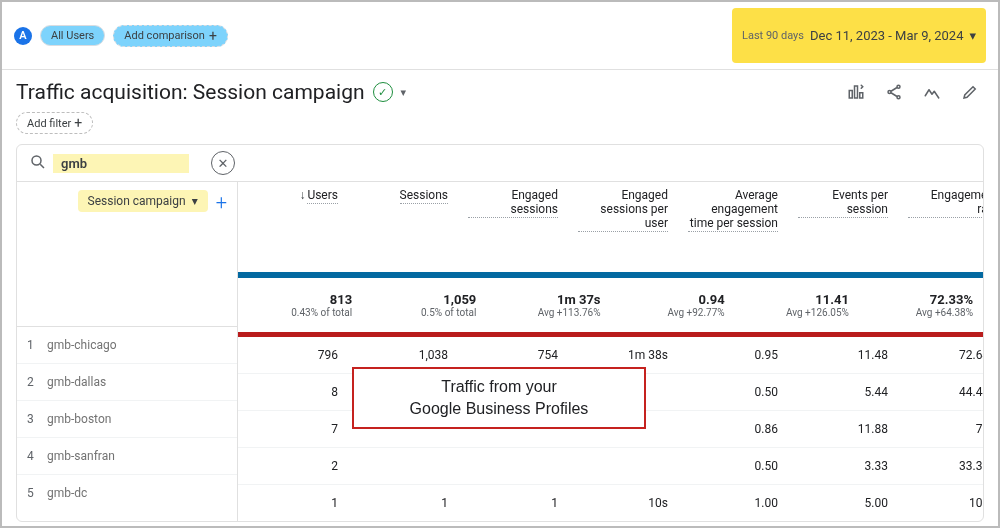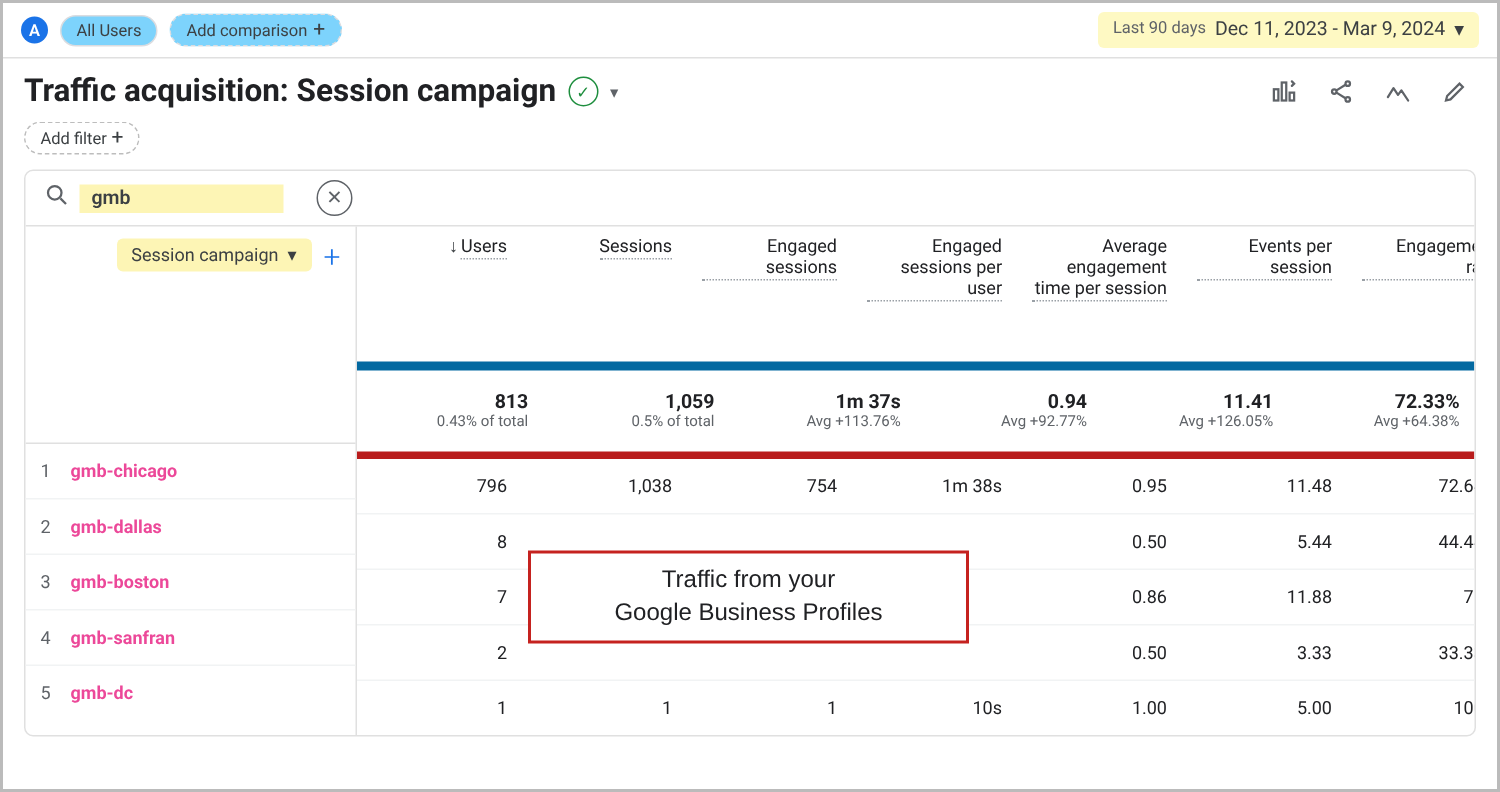--- a/index.html
+++ b/index.html
@@ -2,25 +2,25 @@
 <html><head>
 <meta charset="utf-8">
 <style>
 body{margin:0;font-family:Roboto,Arial,sans-serif;background:#fff;font-size:13px;color:#3c4043}
 .page{width:1000px;height:528px;border:2px solid #bbb;box-sizing:border-box;position:relative;overflow:hidden}
 .topbar{display:flex;align-items:center;padding:6px 12px;border-bottom:1px solid #e0e0e0;gap:8px}
 .badge-a{width:18px;height:18px;border-radius:50%;background:#1a73e8;color:#fff;font-size:11px;font-weight:600;display:flex;align-items:center;justify-content:center}
 .chip{border:1px solid #dadce0;border-radius:14px;padding:3px 10px;font-size:11px;background:#7dd3fc}
 .chip-dashed{border-style:dashed;display:flex;align-items:center;gap:4px}
 .plus{font-size:14px;line-height:1}
-.datesel{margin-left:auto;display:flex;gap:6px;background:#fef9c3;border-radius:4px;padding:4px 10px}
+.datesel{margin-left:auto;display:flex;align-items:center;gap:6px;background:#fde047;border-radius:4px;padding:20px 10px}
 .datesel .label{font-size:11px;color:#5f6368}
 .datesel .range{font-size:13px;color:#3c4043}
 .titlebar{display:flex;align-items:center;padding:8px 14px 2px;gap:8px}
-.titlebar h1{font-size:21px;font-weight:700;margin:0;color:#202124}
+.titlebar h1{font-size:21px;font-weight:400;margin:0;color:#202124}
 .checkbadge{width:18px;height:18px;border:1.5px solid #1e8e3e;border-radius:50%;display:flex;align-items:center;justify-content:center;color:#1e8e3e;font-size:11px}
 .iconbtn{width:28px;height:28px;display:flex;align-items:center;justify-content:center;color:#5f6368;cursor:pointer}
 .actionrow{margin-left:auto;display:flex;gap:10px}
 .filterrow{padding:4px 14px 10px}
 .addfilter{border:1px dashed #bdbdbd;border-radius:14px;padding:3px 10px;font-size:11px;display:inline-flex;align-items:center;gap:3px;color:#3c4043}
 .tablecard{margin:0 14px 12px;border:1px solid #e0e0e0;border-radius:6px;overflow:hidden}
 .searchrow{display:flex;align-items:center;padding:6px 12px;border-bottom:1px solid #e0e0e0;gap:6px}
 .searchrow .mag{width:18px;color:#5f6368}
 .searchrow .query{background:#fdf5b5;padding:2px 8px;font-weight:600;color:#3c4043;min-width:120px}
 .searchrow .clear{width:22px;height:22px;border:1.5px solid #5f6368;border-radius:50%;display:flex;align-items:center;justify-content:center;font-size:13px;color:#5f6368;margin-left:16px;cursor:pointer}
@@ -37,21 +37,21 @@
 .col .arrow{font-size:12px;margin-right:2px}
 .sumrow{display:flex;border-bottom:5px solid #b91c1c;height:54px}
 .sumrow .col{display:flex;flex-direction:column;justify-content:center}
 .sumrow .big{font-weight:700;font-size:13px;color:#202124}
 .sumrow .sub{font-size:10px;color:#5f6368}
 .leftcol .sumspacer{height:54px;border-bottom:1px solid #e0e0e0}
 .datarow{display:flex;height:36px;border-bottom:1px solid #f1f3f4;align-items:center}
 .datarow:last-child{border-bottom:none}
 .leftcol .datarow{padding:0 10px;font-size:12px}
 .leftcol .datarow .idx{width:20px;color:#5f6368}
-.leftcol .datarow .dim{font-weight:700;color:#ec4899}
+.leftcol .datarow .dim{font-weight:400;color:#737373}
 .rightcol .datarow .col{padding:0 10px;font-size:12px;color:#202124;display:flex;align-items:center;justify-content:flex-end}
 .callout{position:absolute;left:350px;top:365px;width:290px;height:58px;background:#fff;border:2px solid #c5221f;display:flex;align-items:center;justify-content:center;text-align:center;font-size:16px;font-family:Arial;line-height:1.35;color:#202124}
 svg{width:18px;height:18px;fill:none;stroke:currentColor;stroke-width:2}
 </style>
 </head>
 <body>
 
 <div class="page">
   <div class="topbar">
     <div class="badge-a">A</div>

